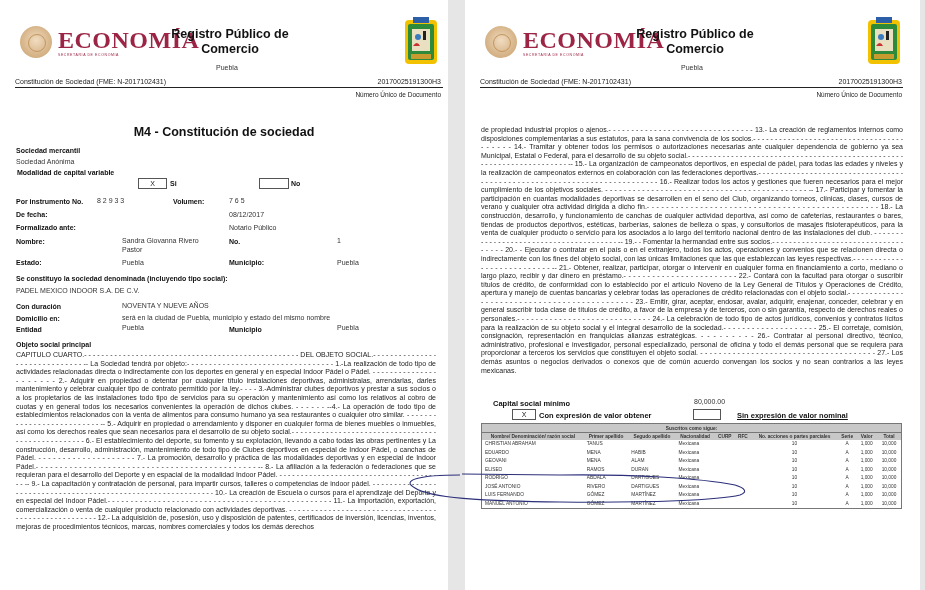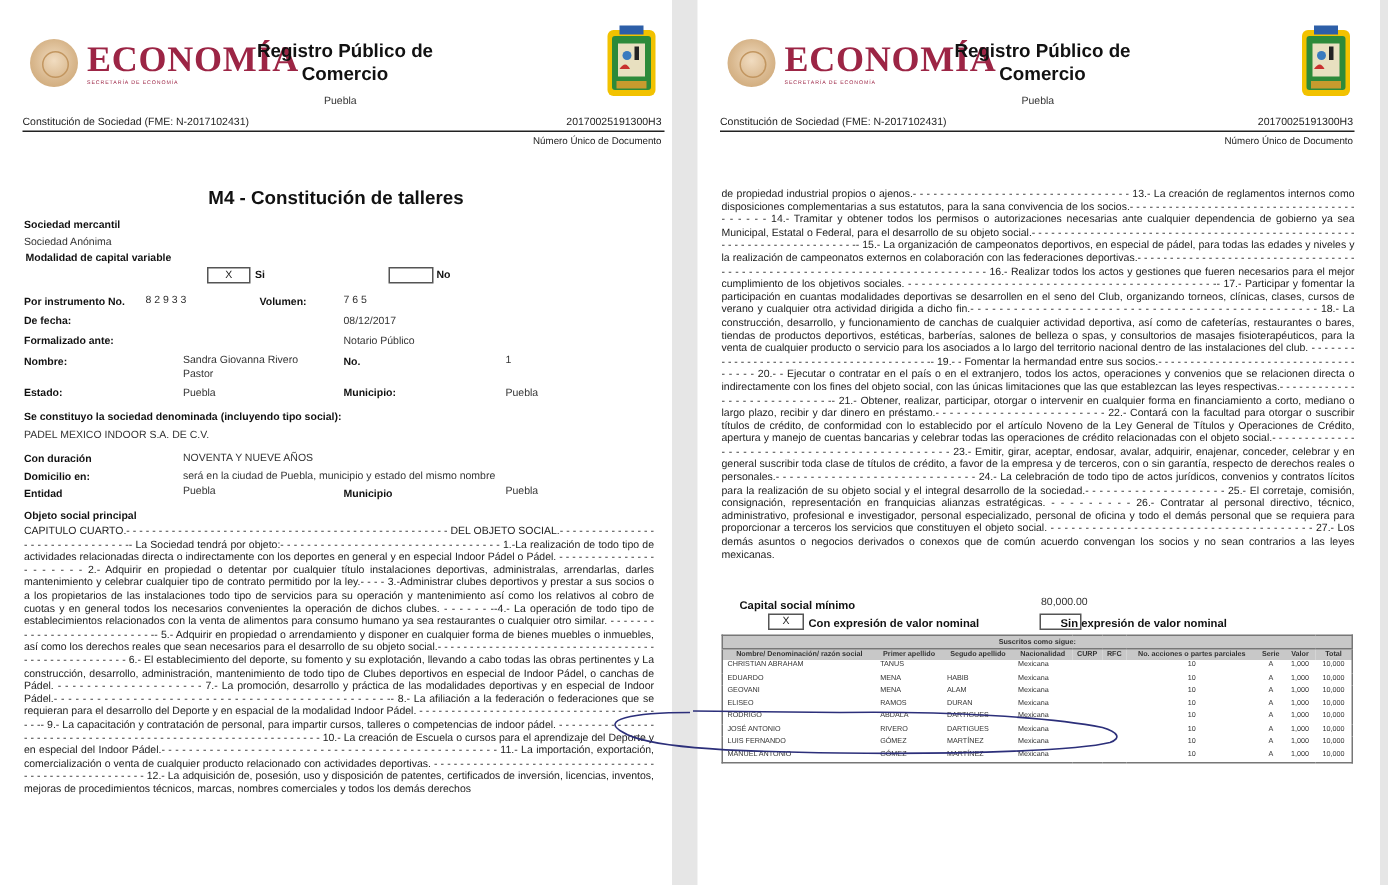--- a/index.html
+++ b/index.html
@@ -57,21 +57,21 @@
     <rect x="20" y="15" width="3" height="9" fill="#222"></rect>
     <path d="M10 30 q4 -6 7 0 z" fill="#c8312f"></path>
     <rect x="10" y="1" width="16" height="6" fill="#2d5fa8"></rect>
     <rect x="8" y="38" width="20" height="5" fill="#c79b2e"></rect>
   </svg>
   <div class="hdr-line-text" style="left:15px;">Constitución de Sociedad (FME: N-2017102431)</div>
   <div class="hdr-line-text" style="right:7px;">20170025191300H3</div>
   <div class="hdr-rule" style="left:15px; width:428px;"></div>
   <div class="hdr-nud" style="right:7px;">Número Único de Documento</div>
 
-  <div class="doc-title">M4 - Constitución de talleres</div>
+  <div class="doc-title">M4 - Constitución de sociedad</div>
 
   <div class="lbl" style="left:16px; top:147px;">Sociedad mercantil</div>
   <div class="val" style="left:16px; top:158px;">Sociedad Anónima</div>
   <div class="lbl" style="left:17px; top:169px;">Modalidad de capital variable</div>
   <div class="box" style="left:138px; top:178px; width:29px;">X</div>
   <div class="lbl" style="left:170px; top:180px;">Si</div>
   <div class="box" style="left:259px; top:178px; width:30px;"></div>
   <div class="lbl" style="left:291px; top:180px;">No</div>
 
   <div class="lbl" style="left:16px; top:198px;">Por instrumento No.</div>
@@ -138,23 +138,23 @@
   <div class="hdr-line-text" style="left:15px;">Constitución de Sociedad (FME: N-2017102431)</div>
   <div class="hdr-line-text" style="right:18px;">20170025191300H3</div>
   <div class="hdr-rule" style="left:15px; width:423px;"></div>
   <div class="hdr-nud" style="right:18px;">Número Único de Documento</div>
 
   <div class="para" style="left:16px; top:126px; width:422px;">de propiedad industrial propios o ajenos.- - - - - - - - - - - - - - - - - - - - - - - - - - - - - - - - 13.- La creación de reglamentos internos como disposiciones complementarias a sus estatutos, para la sana convivencia de los socios.- - - - - - - - - - - - - - - - - - - - - - - - - - - - - - - - - - - - - - - - - 14.- Tramitar y obtener todos los permisos o autorizaciones necesarias ante cualquier dependencia de gobierno ya sea Municipal, Estatal o  Federal, para el desarrollo de su objeto social.- - - - - - - - - - - - - - - - - - - - - - - - - - - - - - - - - - - - - - - - - - - - - - - - - - - - - - - - - - - - - - - - - - - - - - -- 15.- La organización de campeonatos deportivos, en especial de  pádel, para todas las edades y niveles y la realización de campeonatos externos en colaboración con las federaciones deportivas.- - - - - - - - - - - - - - - - - - - - - - - - - - - - - - - - - - - - - - - - - - - - - - - - - - - - - - - - - - - - - - - - - - - - - - - - - 16.- Realizar todos los actos y gestiones que fueren necesarios para el mejor cumplimiento de los objetivos sociales. - - - - - - - - - - - - - - - - - - - - - - - - - - - - - - - - - - - - - - - - - - - - -- 17.- Participar y fomentar la participación en cuantas modalidades deportivas se desarrollen en el seno del Club, organizando torneos, clínicas, clases, cursos de verano y cualquier otra actividad dirigida a dicho fin.- - - - - - - - - - - - - - - - - - - - - - - - - - - - - - - - - - - - - - - - - - - - - - - - 18.- La construcción, desarrollo, y funcionamiento de canchas de cualquier actividad deportiva, así como de cafeterías, restaurantes o bares, tiendas de productos deportivos, estéticas, barberías, salones de belleza o spas, y consultorios de masajes fisioterapéuticos, para la venta de cualquier producto o servicio para los asociados a lo largo del territorio nacional dentro de las instalaciones del club. - - - - - - - - - - - - - - - - - - - - - - - - - - - - - - - - - - - - - - - -- 19.- - Fomentar la hermandad entre sus socios.- - - - - - - - - - - - - - - - - - - - - - - - - - - - - - - - - - - - 20.- - Ejecutar o contratar en el país o en el extranjero, todos los actos, operaciones y convenios que se relacionen directa o indirectamente con los fines del objeto social, con las únicas limitaciones que las que establezcan las leyes respectivas.- - - - - - - - - - - - - - - - - - - - - - - - - - - -- 21.- Obtener, realizar, participar, otorgar o intervenir en cualquier forma en financiamiento a corto, mediano  o largo plazo, recibir y dar dinero en préstamo.- - - - - - - - - - - - - - - - - - - - - - - -  22.-  Contará con la facultad para otorgar o suscribir títulos de crédito, de conformidad con lo establecido por el artículo Noveno de la Ley General de Títulos y Operaciones de Crédito, apertura y manejo de cuentas bancarias y celebrar todas las operaciones de crédito relacionadas con el objeto social.- - - - - - - - - - - - - - - - - - - - - - - - - - - - - - - - - - - - - - - - - - - - - 23.- Emitir, girar, aceptar, endosar, avalar, adquirir, enajenar, conceder, celebrar y en general suscribir toda clase de títulos de crédito, a favor de la empresa y de terceros, con o sin garantía, respecto de derechos reales o personales.- - - - - - - - - - - - - - - - - - - - - - - - - - - - - 24.- La celebración de todo tipo de actos jurídicos, convenios y contratos lícitos para la realización de su objeto social y el integral desarrollo de la sociedad.- - - - - - - - - - - - - - - - - - - -  25.- El corretaje, comisión, consignación, representación en franquicias alianzas estratégicas. - - - - - - - - -  26.- Contratar al personal directivo, técnico, administrativo, profesional e investigador, personal especializado, personal de oficina y todo el demás personal que se requiera para proporcionar a terceros los servicios que constituyen el objeto social. - - - - - - - - - - - - - - - - - - - - - - - - - - - - - - - - - - - - - -  27.- Los demás asuntos o negocios derivados o conexos que de común acuerdo convengan los socios y no sean contrarios a las leyes mexicanas.</div>
 
   <div class="lbl" style="left:28px; top:399px; font-size:7.5px;">Capital social mínimo</div>
   <div class="val" style="left:229px; top:398px;">80,000.00</div>
   <div class="box" style="left:47px; top:409px; width:24px;">X</div>
-  <div class="lbl" style="left:74px; top:411px; font-size:7.5px;">Con expresión de valor nominal</div>
+  <div class="lbl" style="left:74px; top:411px; font-size:7.5px;">Con expresión de valor obtener</div>
   <div class="box" style="left:228px; top:409px; width:28px;"></div>
-  <div class="lbl" style="left:242px; top:411px; font-size:7.5px;">Sin expresión de valor nominal</div>
+  <div class="lbl" style="left:272px; top:411px; font-size:7.5px;text-decoration:underline;">Sin expresión de valor nominal</div>
 
   <table class="sus" style="left:16px; top:423px; width:421px;">
     <thead>
       <tr>
           <th class="cap" colspan="10">Suscritos como sigue:</th>
         </tr>
       <tr id="sus-head">
           <th>Nombre/ Denominación/ razón social</th>
           <th>Primer apellido</th>
           <th>Segudo apellido</th>

